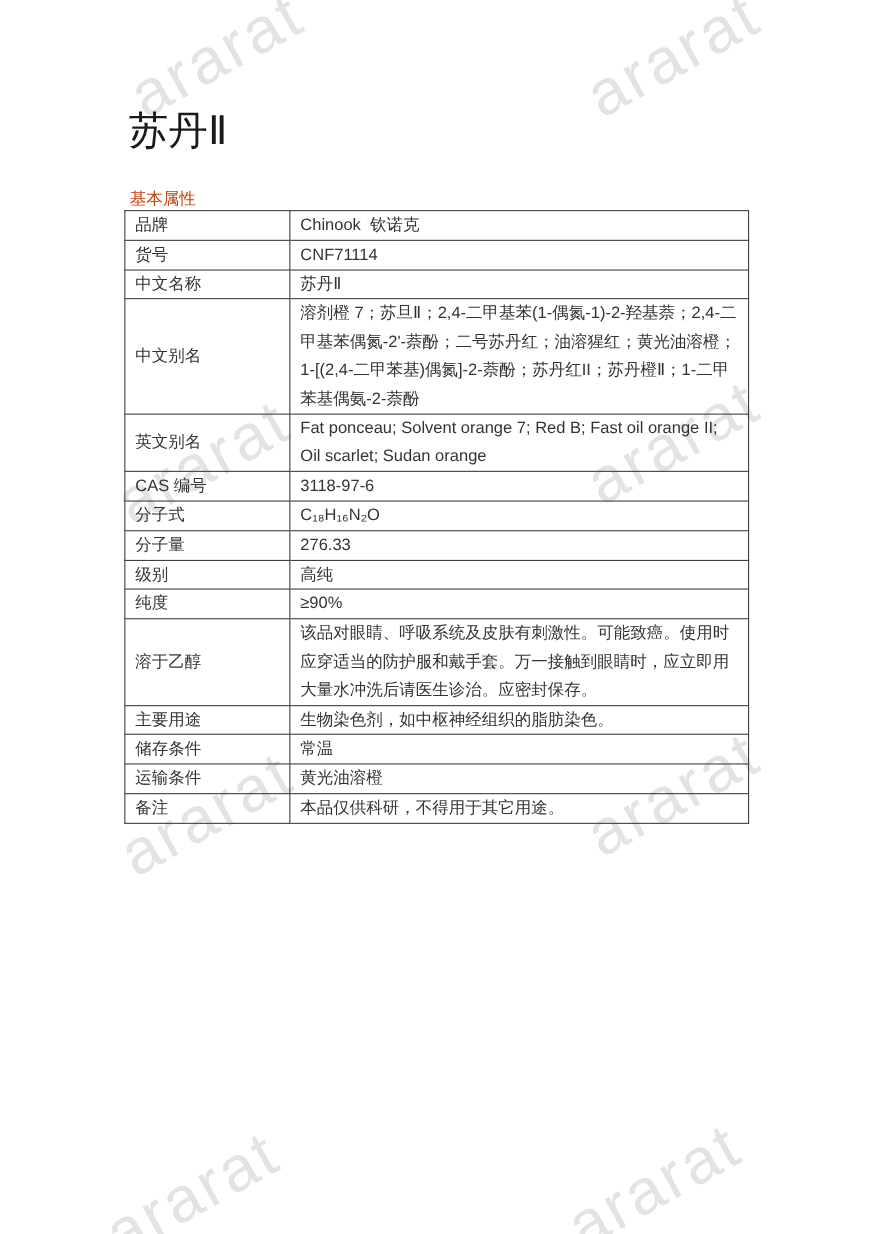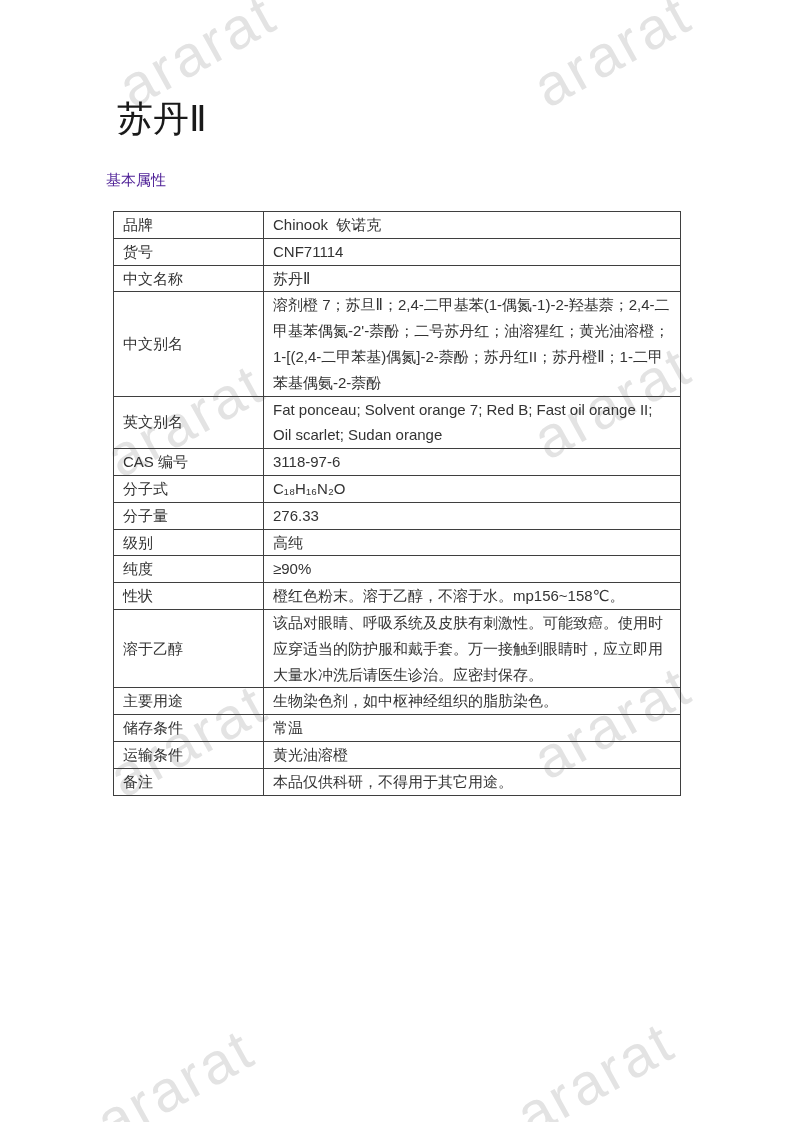--- a/index.html
+++ b/index.html
@@ -40,30 +40,30 @@
     left: 117px;
     top: 96px;
     margin: 0;
     font-size: 36px;
     font-weight: 400;
     color: #1a1a1a;
     line-height: 1.3;
   }
   .section-heading {
     position: absolute;
-    left: 106px;
+    left: 118px;
     top: 171px;
     font-size: 15px;
-    color: #4c1d95;
+    color: #c2410c;
   }
 
   table.props {
     position: absolute;
     left: 113px;
-    top: 211px;
+    top: 191px;
     width: 567px;
     border-collapse: collapse;
     table-layout: fixed;
     background: transparent;
   }
   table.props col.c1 { width: 150px; }
   table.props col.c2 { width: 417px; }
   table.props td {
     border: 1px solid #3f3f3f;
     font-size: 15px;
@@ -137,24 +137,20 @@
         </tr>
         <tr>
           <td class="label">级别</td>
           <td class="value">高纯</td>
         </tr>
         <tr>
           <td class="label">纯度</td>
           <td class="value">≥90%</td>
         </tr>
         <tr>
-          <td class="label">性状</td>
-          <td class="value">橙红色粉末。溶于乙醇，不溶于水。mp156~158℃。</td>
-        </tr>
-        <tr>
           <td class="label">溶于乙醇</td>
           <td class="value">该品对眼睛、呼吸系统及皮肤有刺激性。可能致癌。使用时应穿适当的防护服和戴手套。万一接触到眼睛时，应立即用大量水冲洗后请医生诊治。应密封保存。</td>
         </tr>
         <tr>
           <td class="label">主要用途</td>
           <td class="value">生物染色剂，如中枢神经组织的脂肪染色。</td>
         </tr>
         <tr>
           <td class="label">储存条件</td>
           <td class="value">常温</td>

